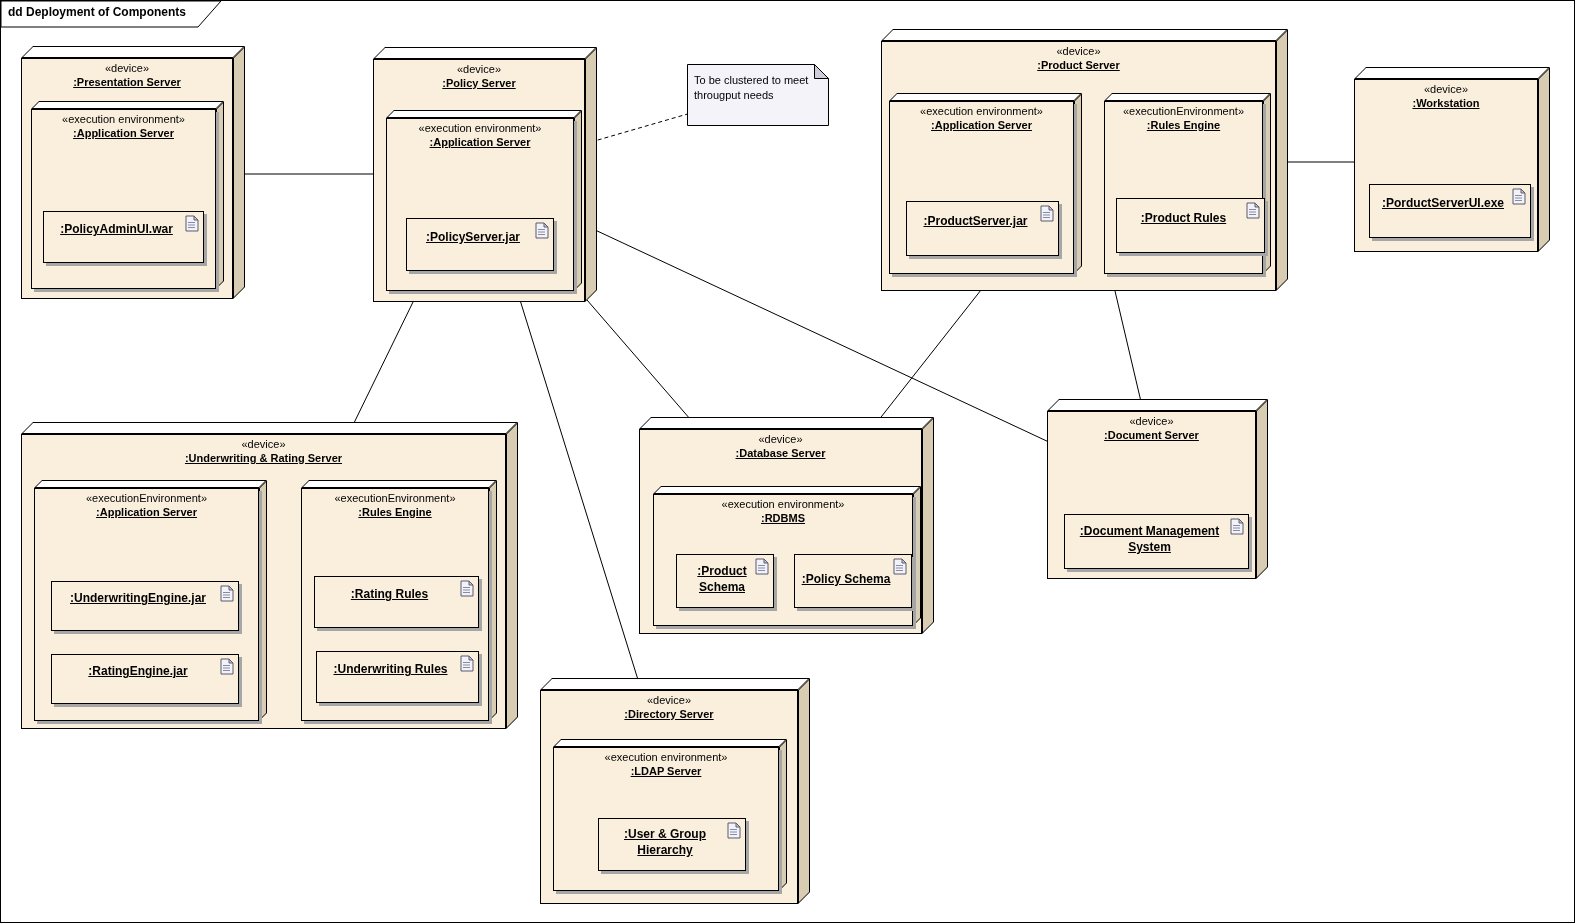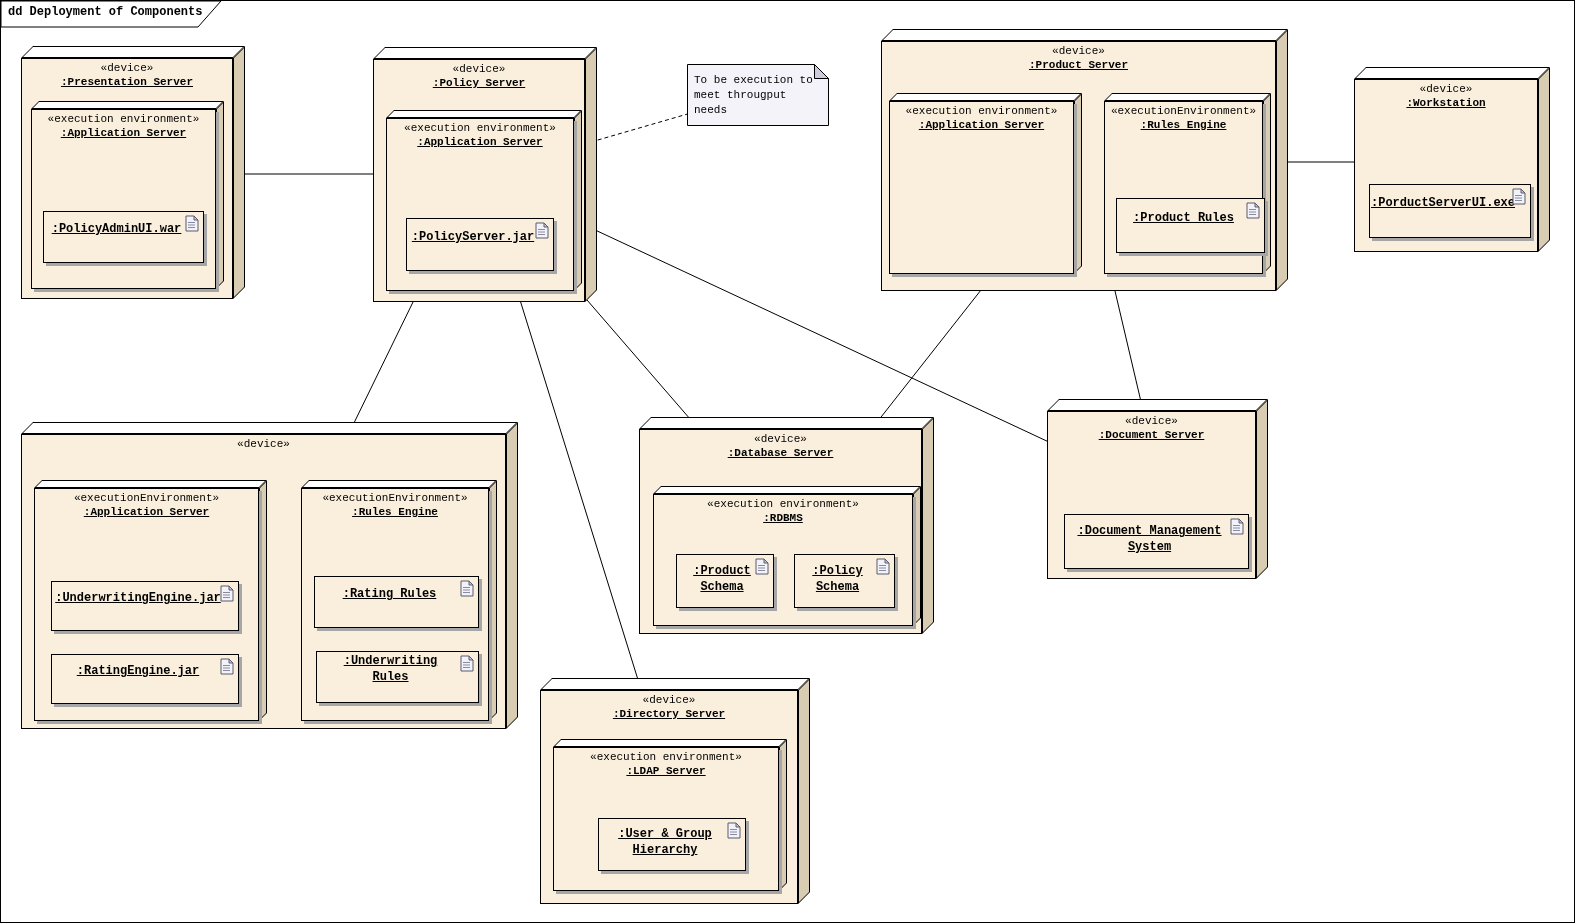--- a/index.html
+++ b/index.html
@@ -1,20 +1,20 @@
 <!DOCTYPE html>
 <html style="--face: #FAEFDC; --side: #D8CCB3; --topface: #FFFFFF; --shadow: #A6A6A6; --notefill: #F4F3FA; --notefold: #CCCCDA;"><head>
 <meta charset="utf-8">
 <style>
   * { margin:0; padding:0; box-sizing:border-box; }
   html,body { background:#fff; }
   #canvas {
     position:relative; width:1575px; height:923px; background:#fff;
     border:1px solid #000; overflow:hidden;
-    font-family:Liberation Mono, monospace; color:#000;
+    font-family:Liberation Sans, sans-serif; color:#000;
   }
   .connections { position:absolute; left:0; top:0; z-index:0; }
 
   
   .node { position:absolute; z-index:1; --bv:12px; }
   .node.sm { --bv:8px; }
   .bevel-top {
     position:absolute; left:0; top:calc(-1 * var(--bv)); width:100%; height:var(--bv);
     background:var(--topface,#fff); border:1px solid #000;
     transform:skewX(-45deg); transform-origin:0 100%;
@@ -133,38 +133,48 @@
         <span>:PolicyServer.jar</span>
       </div>
     </div>
   </div>
 
   <div class="uml-note" style="left:686px;top:63px;width:142px;height:62px">
     <svg width="142" height="62">
       <polygon class="note-body" points="0.5,0.5 127.5,0.5 141.5,14.5 141.5,61.5 0.5,61.5"></polygon>
       <polygon class="note-fold" points="127.5,0.5 127.5,14.5 141.5,14.5"></polygon>
     </svg>
-    <div class="note-text">To be execution to meet througput needs</div>
+    <div class="note-text">To be clustered to meet througput needs</div>
   </div>
 
   <div class="node" style="left:880px;top:40px;width:395px;height:250px">
     <div class="bevel-top"></div>
     <div class="bevel-right"></div>
     <div class="face"></div>
     <div class="hdr">
       <div class="stereo">«device»</div>
       <div class="nname">:Product Server</div>
     </div>
     <div class="node sm shadowed" style="left:8px;top:60px;width:185px;height:173px">
       <div class="bevel-top"></div>
       <div class="bevel-right"></div>
       <div class="face"></div>
       <div class="hdr">
         <div class="stereo">«execution environment»</div>
         <div class="nname">:Application Server</div>
+      </div>
+      <div class="artifact" style="left:17px;top:100px;width:153px;height:55px">
+        <span class="doc-icon">
+          <svg width="14" height="17" viewBox="0 0 14 17">
+              <path d="M1 1 H9 L13 5 V16 H1 Z" fill="#F2F2FA" stroke="#5A5A6E"></path>
+              <path d="M9 1 L9 5 L13 5 Z" fill="#C9C9DA" stroke="#5A5A6E"></path>
+              <path d="M3 7.5 H10 M3 10 H10 M3 12.5 H10" stroke="#8A8AA0"></path>
+            </svg>
+        </span>
+        <span>:ProductServer.jar</span>
       </div>
     </div>
     <div class="node sm shadowed" style="left:223px;top:60px;width:159px;height:173px">
       <div class="bevel-top"></div>
       <div class="bevel-right"></div>
       <div class="face"></div>
       <div class="hdr">
         <div class="stereo">«executionEnvironment»</div>
         <div class="nname">:Rules Engine</div>
       </div>
@@ -200,20 +210,21 @@
       <span>:PorductServerUI.exe</span>
     </div>
   </div>
 
   <div class="node" style="left:20px;top:433px;width:485px;height:295px">
     <div class="bevel-top"></div>
     <div class="bevel-right"></div>
     <div class="face"></div>
     <div class="hdr">
       <div class="stereo">«device»</div>
+      <div class="nname">:Underwriting &amp; Rating Server</div>
     </div>
     <div class="node sm shadowed" style="left:13px;top:54px;width:225px;height:233px">
       <div class="bevel-top"></div>
       <div class="bevel-right"></div>
       <div class="face"></div>
       <div class="hdr">
         <div class="stereo">«executionEnvironment»</div>
         <div class="nname">:Application Server</div>
       </div>
       <div class="artifact" style="left:17px;top:166px;width:188px;height:50px">
@@ -287,21 +298,21 @@
       <div class="artifact" style="left:23px;top:60px;width:98px;height:54px;padding:3px 18px 6px 12px">
         <span class="doc-icon">
           <svg width="14" height="17" viewBox="0 0 14 17">
               <path d="M1 1 H9 L13 5 V16 H1 Z" fill="#F2F2FA" stroke="#5A5A6E"></path>
               <path d="M9 1 L9 5 L13 5 Z" fill="#C9C9DA" stroke="#5A5A6E"></path>
               <path d="M3 7.5 H10 M3 10 H10 M3 12.5 H10" stroke="#8A8AA0"></path>
             </svg>
         </span>
         <span>:Product Schema</span>
       </div>
-      <div class="artifact" style="left:141px;top:60px;width:101px;height:54px;padding:3px 18px 6px 4px">
+      <div class="artifact" style="left:141px;top:60px;width:118px;height:54px;padding:3px 18px 6px 4px">
         <span class="doc-icon">
           <svg width="14" height="17" viewBox="0 0 14 17">
               <path d="M1 1 H9 L13 5 V16 H1 Z" fill="#F2F2FA" stroke="#5A5A6E"></path>
               <path d="M9 1 L9 5 L13 5 Z" fill="#C9C9DA" stroke="#5A5A6E"></path>
               <path d="M3 7.5 H10 M3 10 H10 M3 12.5 H10" stroke="#8A8AA0"></path>
             </svg>
         </span>
         <span>:Policy Schema</span>
       </div>
     </div>

